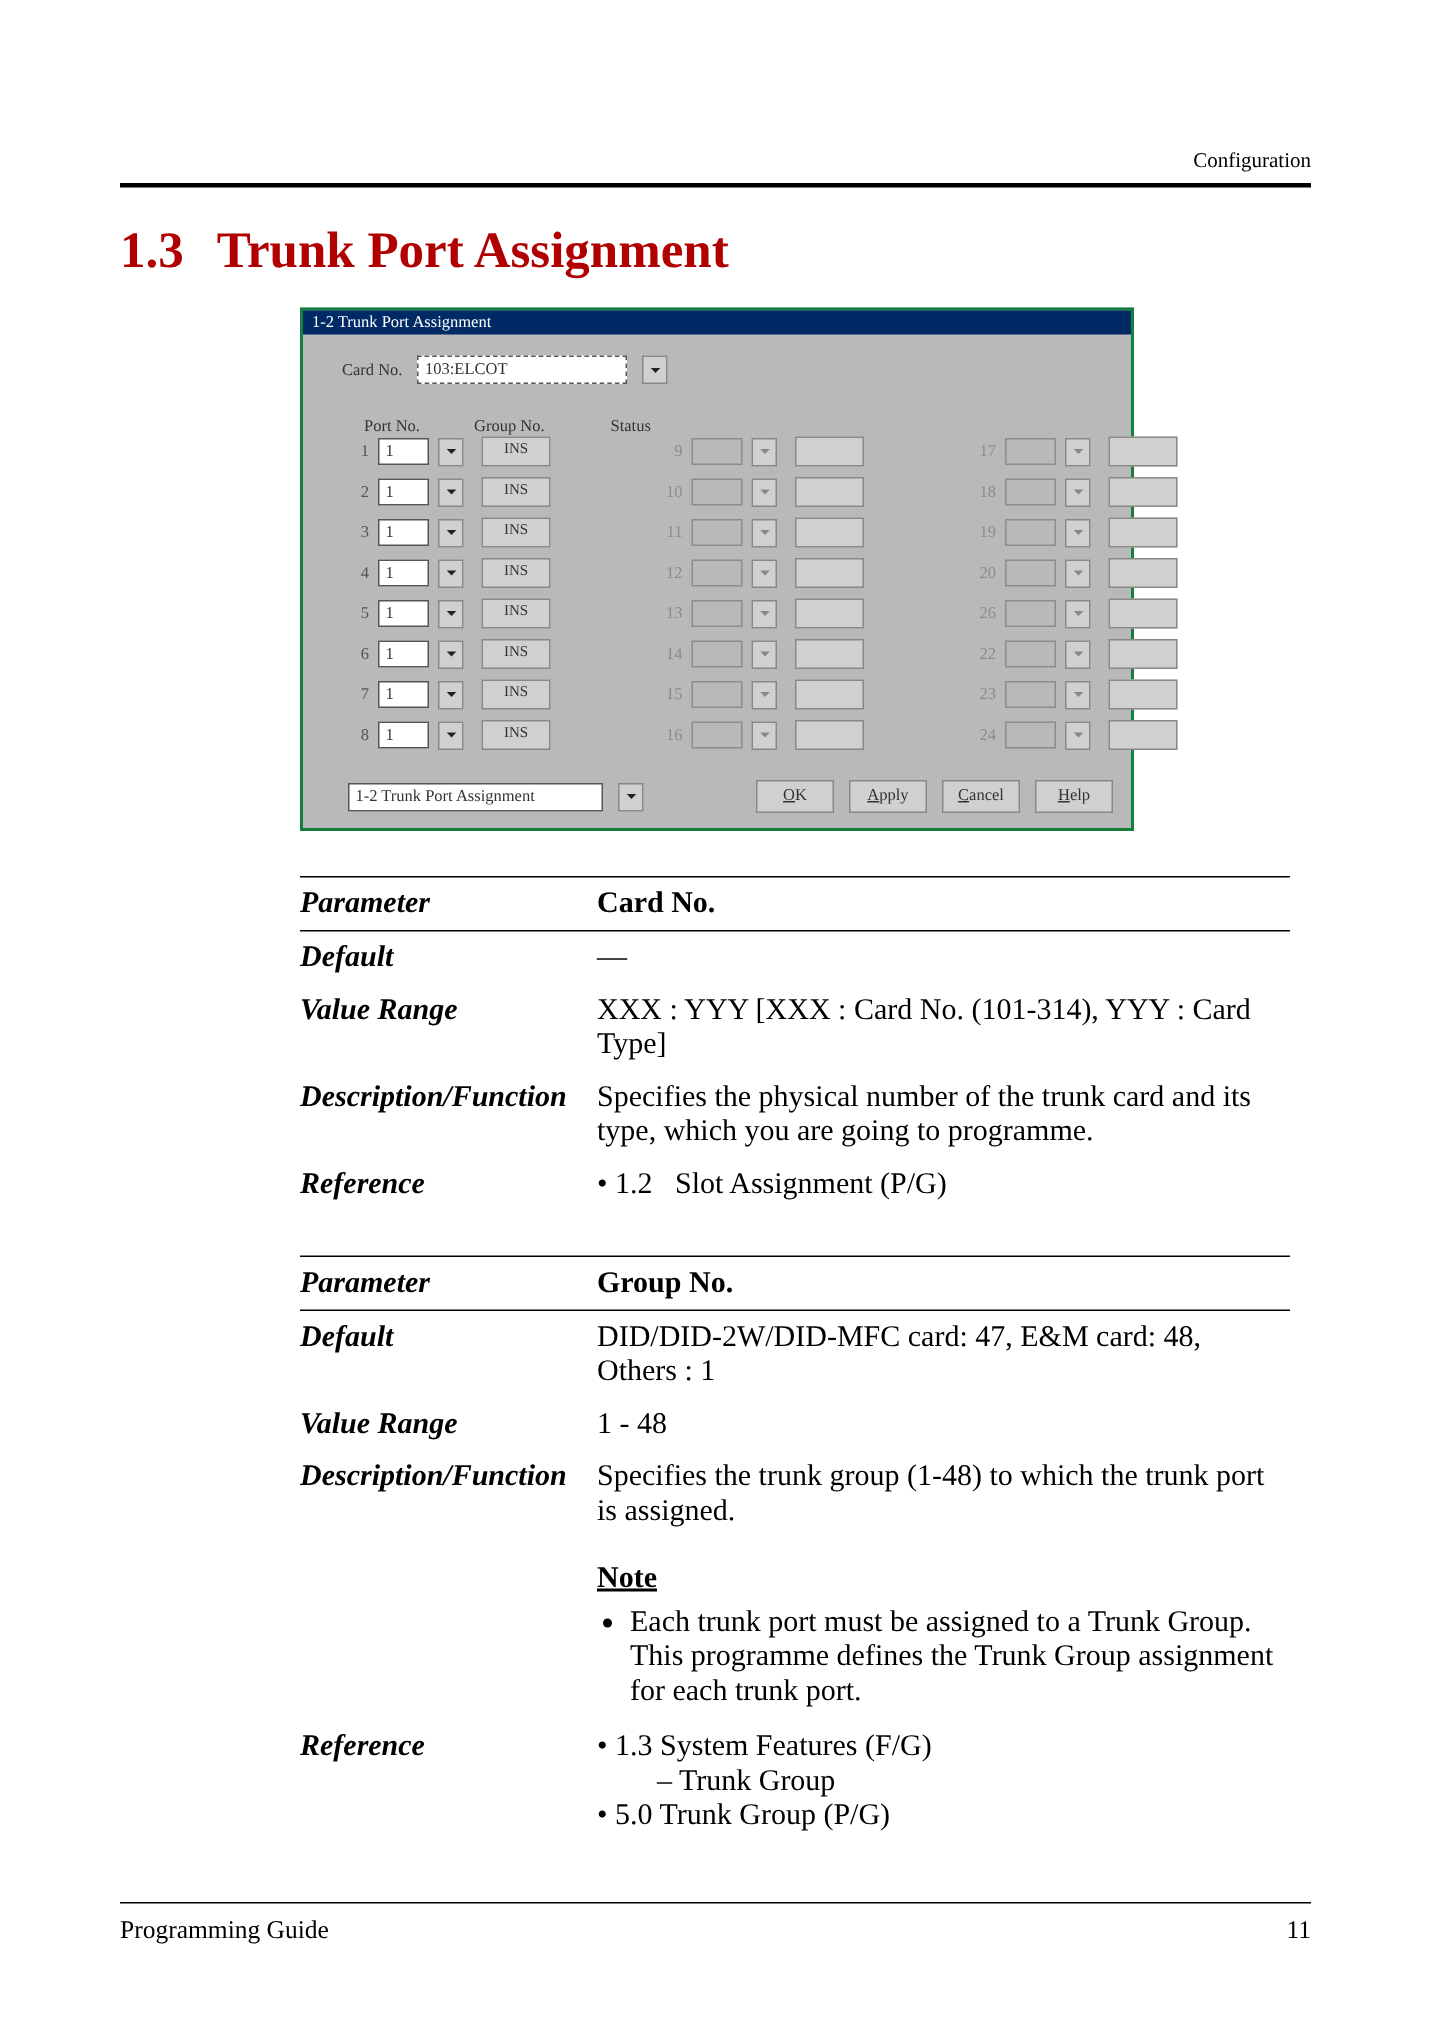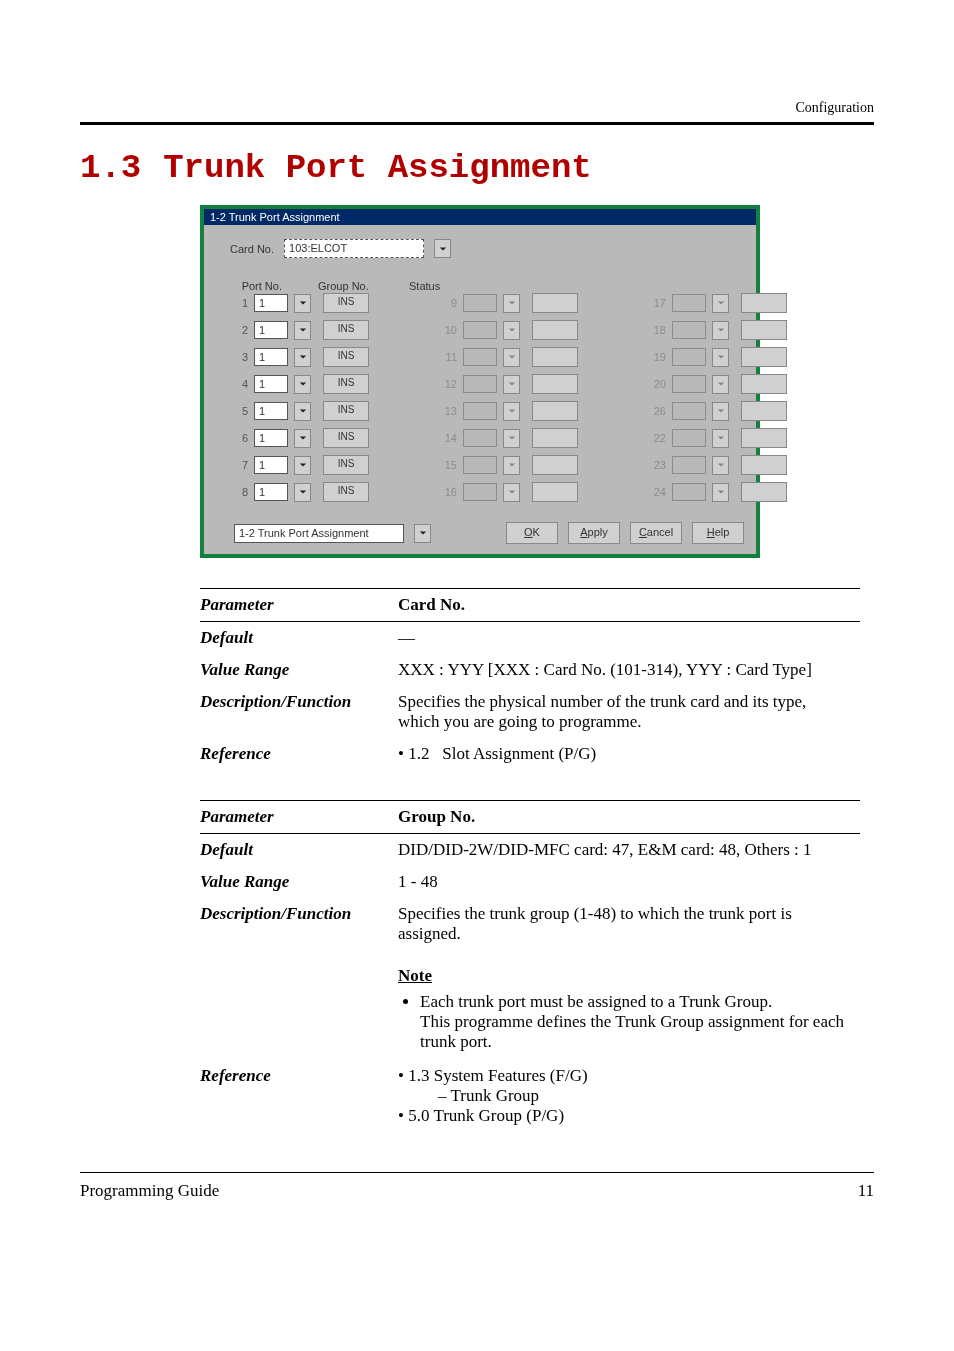--- a/index.html
+++ b/index.html
@@ -20,35 +20,34 @@
     font-size: 14px;
     border-bottom: 3px solid #000;
     padding-bottom: 6px;
     margin-bottom: 24px;
   }
   .heading {
     font-size: 34px;
     font-weight: bold;
     color: #b00000;
     margin-bottom: 18px;
-    font-family: Liberation Mono, monospace;
   }
   .heading .num { margin-right: 22px; }
   .lead {
     font-size: 17px;
     margin: 0 0 14px 120px;
   }
 
   
   .shot {
     width: 552px;
     margin-left: 120px;
-    border: 4px solid #15803d;
+    border: 2px solid #15803d;
     background: #b9b9b9;
-    font-family: Liberation Sans, sans-serif;
+    font-family: Liberation Serif, serif;
     font-size: 11px;
     color: #333;
     position: relative;
   }
   .titlebar {
     background: #002a66;
     color: #fff;
     padding: 2px 6px;
     font-size: 11px;
   }
@@ -92,21 +91,21 @@
     width:50px; height:20px; background:#d0d0d0; border:1px solid #888;
     font-size:11px; line-height:18px; text-align:center;
   }
   .bbtn .u { text-decoration: underline; }
 
   
   .param-table {
     margin: 30px 0 6px 120px;
     width: 660px;
     border-collapse: collapse;
-    font-size: 17px;
+    font-size: 20px;
   }
   .param-table tr.sep td { border-top: 1px solid #000; }
   .param-table td { vertical-align: top; padding: 6px 8px 6px 0; }
   .param-table td.label { width: 190px; font-style: italic; font-weight: bold; }
   .grouphead { font-weight: bold; }
   .subnote-title { font-weight:bold; text-decoration:underline; margin-top:10px; }
   .bullets { margin:6px 0 0 0; padding-left: 22px; }
   .bullets li { margin-bottom:2px; }
   .ref-sub { margin-left:40px; }
 

